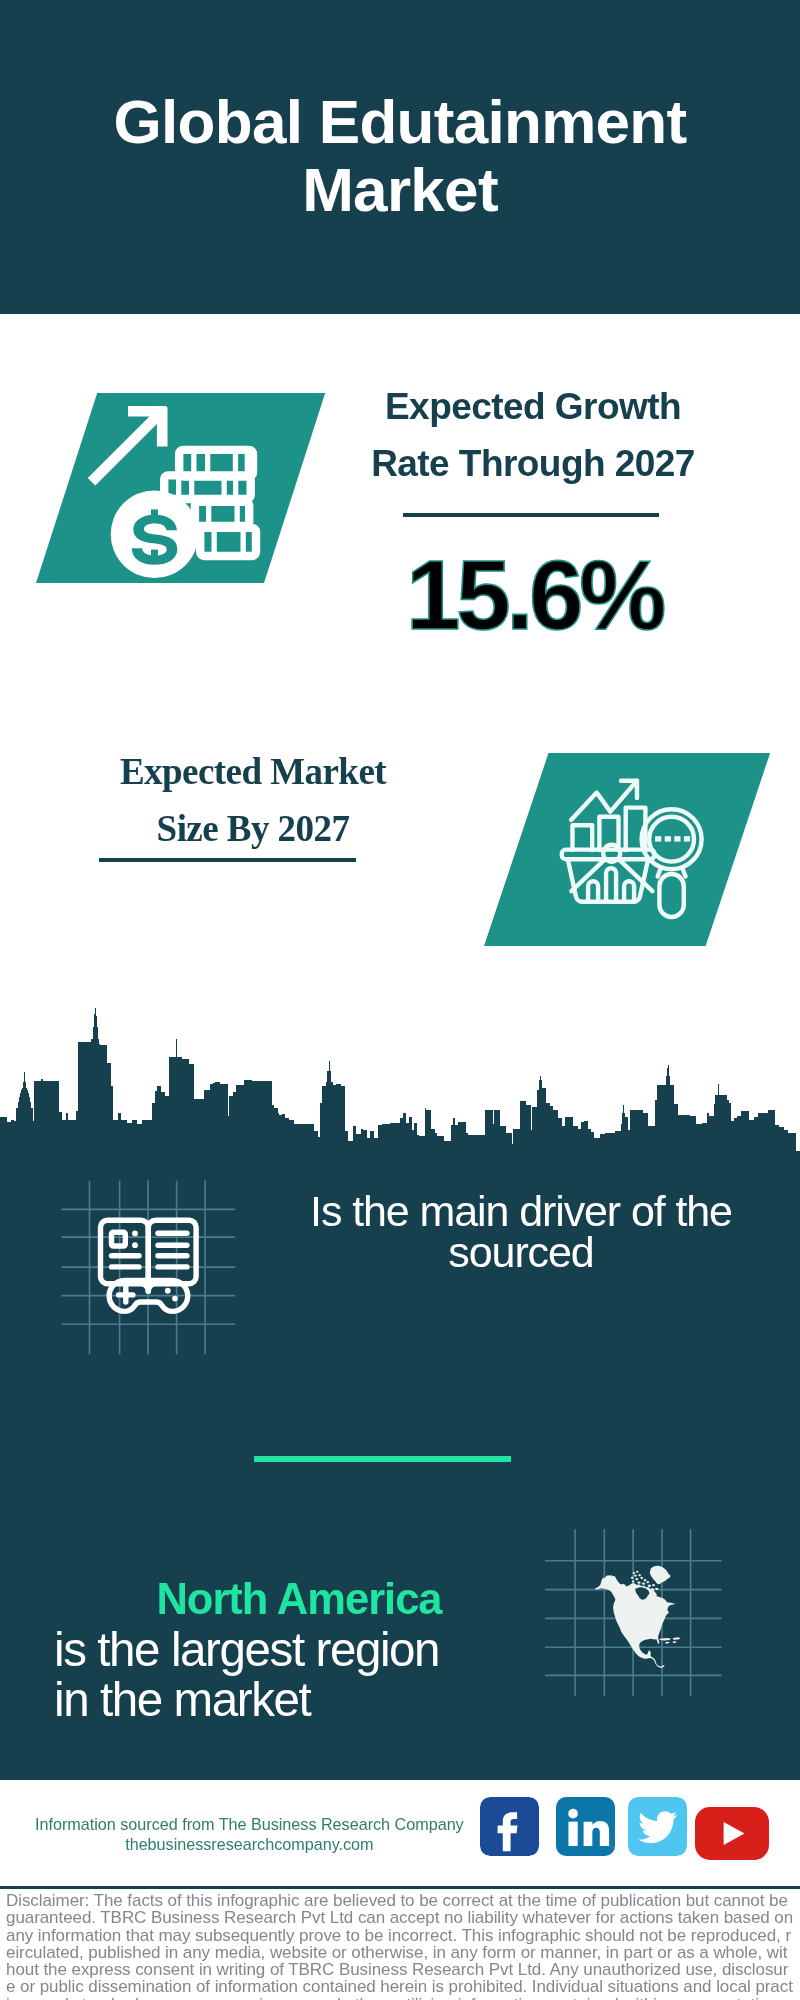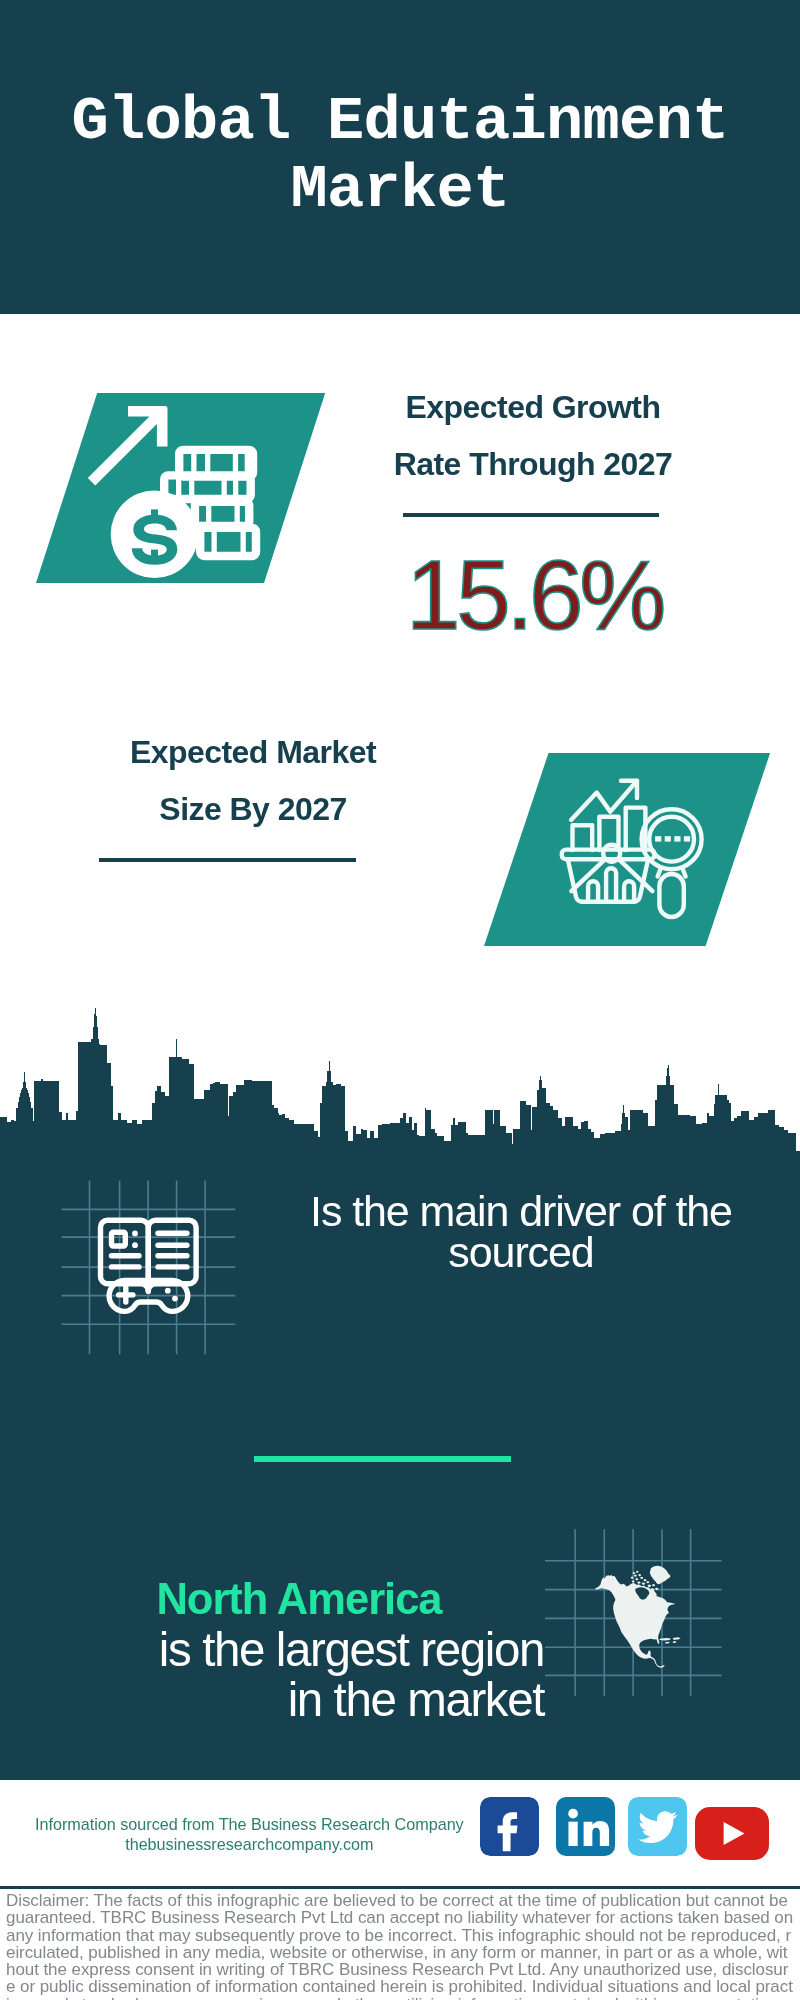--- a/index.html
+++ b/index.html
@@ -4,51 +4,51 @@
 <title>Global Edutainment Market</title>
 <style>
   html,body{margin:0;padding:0;background:#fff;}
   body{width:800px;height:2000px;font-family:"Liberation Sans",sans-serif;overflow:hidden;
        -webkit-font-smoothing:antialiased;}
   .page{position:relative;width:800px;height:2000px;background:#fff;}
 
   
   .header{position:absolute;left:0;top:0;width:800px;height:314px;background:#17404f;}
   .title{position:absolute;left:40px;top:88px;width:720px;text-align:center;color:#fff;
-         font-size:62px;font-weight:bold;line-height:68px;letter-spacing:-0.7px;white-space:pre-line;font-family:Liberation Mono, monospace;}
-
-  
-  .stat-label{color:#17404f;font-size:32px;font-weight:bold;line-height:56.5px;text-align:center;white-space:pre-line;letter-spacing:-0.55px;}
+         font-size:62px;font-weight:bold;line-height:68px;letter-spacing:-0.7px;white-space:pre-line;}
+
+  
+  .stat-label{color:#17404f;font-size:37px;font-weight:bold;line-height:56.5px;text-align:center;white-space:pre-line;letter-spacing:-0.55px;}
   .rule-dark{background:#17404f;height:4px;}
-  .stat-value{color:#7f1d1d;font-weight:400;text-align:center;-webkit-text-stroke:1.6px #1d9288;}
+  .stat-value{color:#000000;font-weight:700;text-align:center;-webkit-text-stroke:1.6px #1d9288;}
 
   .s1{position:absolute;left:303px;top:379px;width:460px;}
   .s1-rule{position:absolute;left:403px;top:513px;width:256px;}
   .s1-val{position:absolute;left:304px;top:546px;width:460px;font-size:98px;letter-spacing:-4.4px;line-height:98px;}
 
-  .s2{position:absolute;left:23px;top:724px;width:460px;}
+  .s2{position:absolute;left:23px;top:744px;width:460px;font-family:Liberation Serif, serif;}
   .s2-rule{position:absolute;left:99px;top:858px;width:257px;}
   .s2-val{position:absolute;left:23px;top:880px;width:460px;font-size:76px;letter-spacing:-2.2px;line-height:76px;}
 
   
   .tile{position:absolute;}
   .tile svg{display:block;}
 
   
   .lower{position:absolute;left:0;top:0;width:800px;height:2000px;pointer-events:none;}
 
   .drv{position:absolute;left:291px;top:1182px;width:460px;}
   .drv-title{color:#20e5a0;font-size:41px;font-weight:bold;line-height:45.9px;text-align:center;white-space:pre-line;letter-spacing:-1.2px;}
   .drv-sub{color:#ffffff;font-size:43px;font-weight:normal;line-height:41.2px;text-align:center;white-space:pre-line;letter-spacing:-1.1px;margin-top:9px;}
 
   .mid-rule{position:absolute;left:254px;top:1456px;width:257px;height:6px;background:#20e5a0;}
 
   .na{position:absolute;left:54px;top:1575px;width:490px;}
   .na-title{color:#20e5a0;font-size:43.5px;font-weight:bold;line-height:48px;text-align:center;letter-spacing:-1.0px;}
-  .na-sub{color:#ffffff;font-size:47.5px;font-weight:normal;line-height:49.5px;text-align:right;white-space:pre-line;letter-spacing:-1.4px;margin-top:2px;}
+  .na-sub{color:#ffffff;font-size:47.5px;font-weight:normal;line-height:49.5px;text-align:left;white-space:pre-line;letter-spacing:-1.4px;margin-top:2px;}
 
   
   .src{position:absolute;left:35px;top:1815px;color:#2e7d6e;font-size:16.2px;line-height:19.8px;white-space:pre-line;letter-spacing:-0.02px;text-align:center;}
   .social{position:absolute;top:1797px;width:59px;height:59px;border-radius:10px;overflow:hidden;}
   .footer-rule{position:absolute;left:0;top:1886px;width:800px;height:3px;background:#17404f;}
   .disc{position:absolute;left:6px;top:1892px;width:789px;color:#83888c;font-size:17px;line-height:17.3px;text-align:left;word-break:break-all;letter-spacing:-0.072px;}
 </style>
 </head>
 <body>
 

